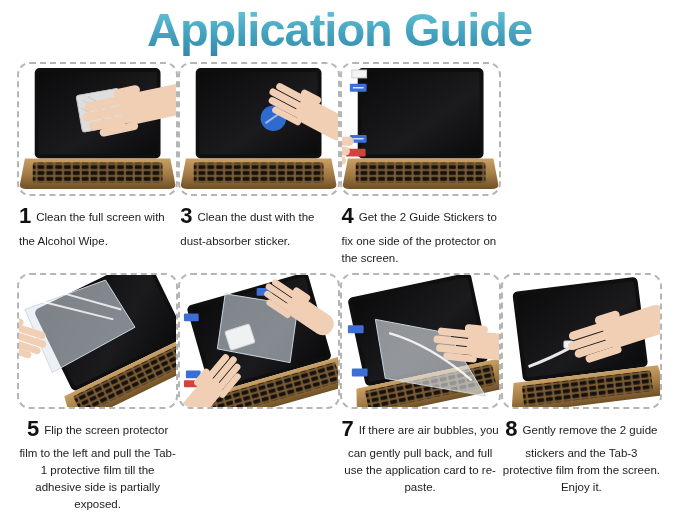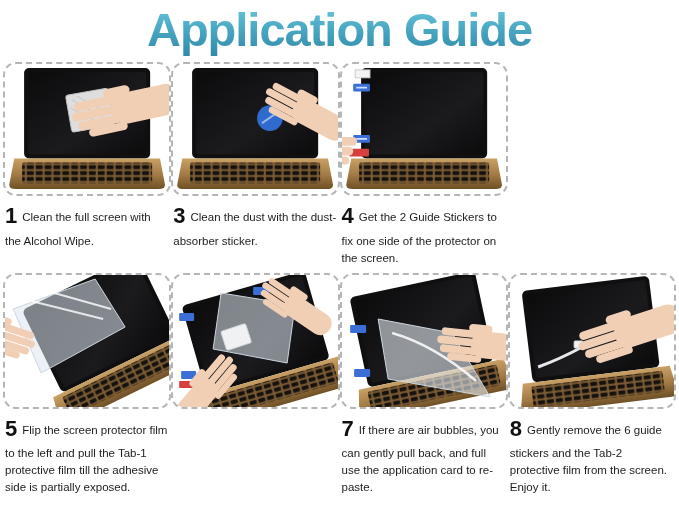--- a/index.html
+++ b/index.html
@@ -1,19 +1,19 @@
 <!DOCTYPE html>
 <html><head>
 <meta charset="utf-8">
 <style>
   html,body{margin:0;padding:0;background:#ffffff;}
   .page{
     width:679px;height:525px;background:#ffffff;overflow:hidden;
     font-family:"Liberation Sans","DejaVu Sans",sans-serif;
-    box-sizing:border-box;padding:0 3px;
+    box-sizing:border-box;padding:0 17px;
   }
   .title{
     text-align:center;
     font-size:47px;
     font-weight:800;
     letter-spacing:-1px;
     line-height:60px;
     height:62px;
     margin:0;
     background:linear-gradient(180deg,#73cde1 0%,#4aa9c4 45%,#2e86a6 95%);
@@ -42,21 +42,21 @@
     color:#1c1c1c;
     min-height:62px;
   }
   .caption .num{
     font-size:22px;
     font-weight:700;
     margin-right:5px;
     vertical-align:-2px;
     color:#111;
   }
-  .row2 .caption{min-height:84px;}
+  .row2 .caption{min-height:84px;text-align:center;}
 </style>
 </head>
 <body>
 
 <svg width="0" height="0" style="position:absolute" aria-hidden="true">
   <defs>
     <linearGradient id="gold" x1="0" y1="0" x2="0" y2="1">
       <stop offset="0" stop-color="#c9a065"></stop>
       <stop offset="0.55" stop-color="#a07944"></stop>
       <stop offset="1" stop-color="#6f5026"></stop>
@@ -207,18 +207,18 @@
         <svg viewBox="0 0 160 132">
           <g transform="rotate(-7 80 66) translate(0,4)">
             <use href="#laptop"></use>
           </g>
           <path d="M26,92 Q48,84 70,72" stroke="#e6e8ec" stroke-width="3" fill="none"></path>
           <rect x="62" y="66" width="9" height="7" rx="1" fill="#f2f2f4" stroke="#d4d6da"></rect>
           <use href="#hand" transform="translate(66,58) rotate(-18) scale(1.0)"></use>
         </svg>
       </div>
       <p class="caption">
-        <span class="num">8</span><span>Gently remove the 6 guide stickers and the Tab-2 protective film from the screen. Enjoy it.</span>
+        <span class="num">8</span><span>Gently remove the 2 guide stickers and the Tab-3 protective film from the screen. Enjoy it.</span>
       </p>
     </div>
   </div>
 
 </div>
 
 </body></html>

